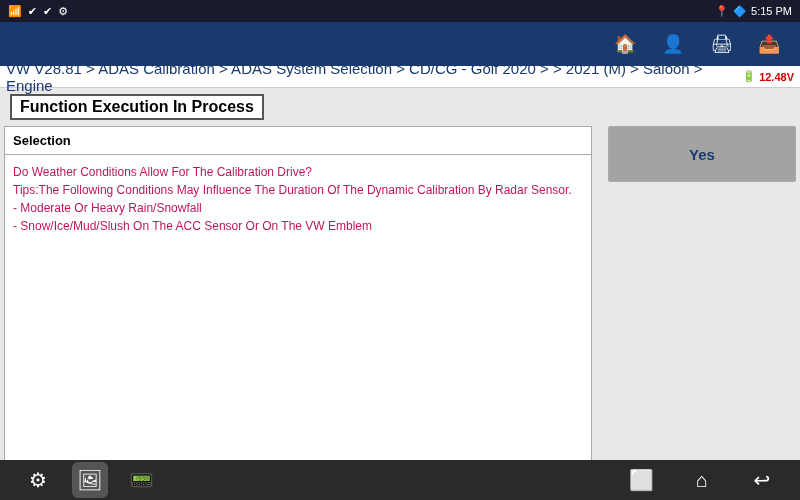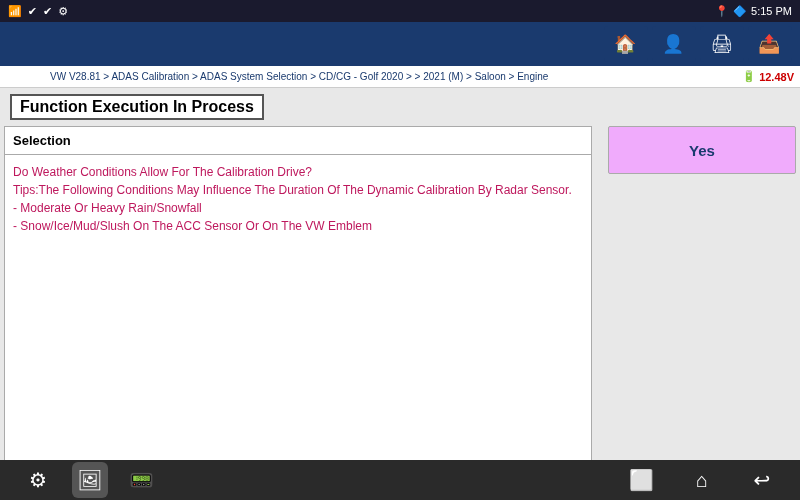--- a/index.html
+++ b/index.html
@@ -65,23 +65,22 @@
       height: 22px;
       display: flex;
       align-items: center;
       justify-content: space-between;
       padding: 0 6px;
       border-bottom: 1px solid #ccc;
       font-size: 11px;
       color: #1a3a6e;
     }
     #breadcrumb-text {
-      font-size: 10px;
+      font-size: 15px;
       color: #1a3a6e;
-      margin-left: 44px;
     }
     #voltage-display {
       display: flex;
       align-items: center;
       gap: 3px;
       color: #cc0000;
       font-size: 11px;
       font-weight: bold;
     }
 
@@ -133,23 +132,23 @@
     }
 
     
     #right-panel {
       width: 200px;
       display: flex;
       flex-direction: column;
       gap: 4px;
     }
     .action-btn {
-      background: #f0abfc;
+      background: #a3a3a3;
       border: 1px solid #aaa;
-      height: 48px;
+      height: 56px;
       display: flex;
       align-items: center;
       justify-content: center;
       font-size: 15px;
       font-weight: bold;
       color: #1a3a6e;
       cursor: pointer;
       border-radius: 2px;
       margin-left: 12px;
     }

